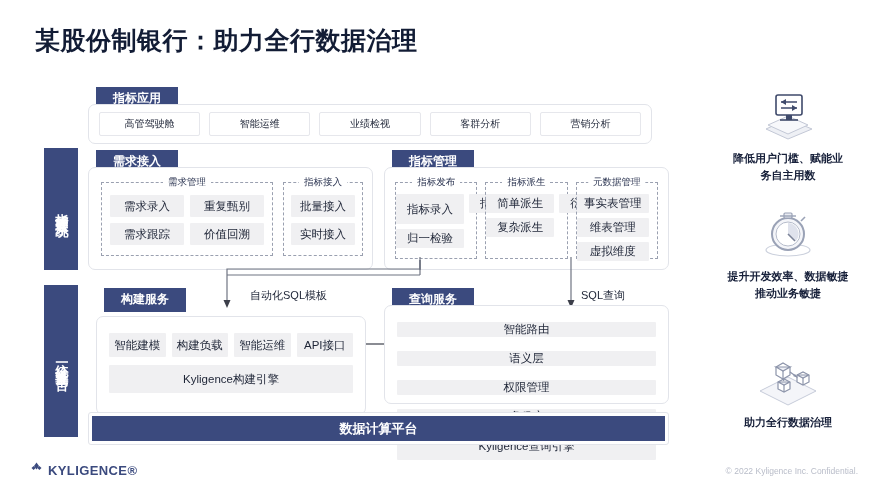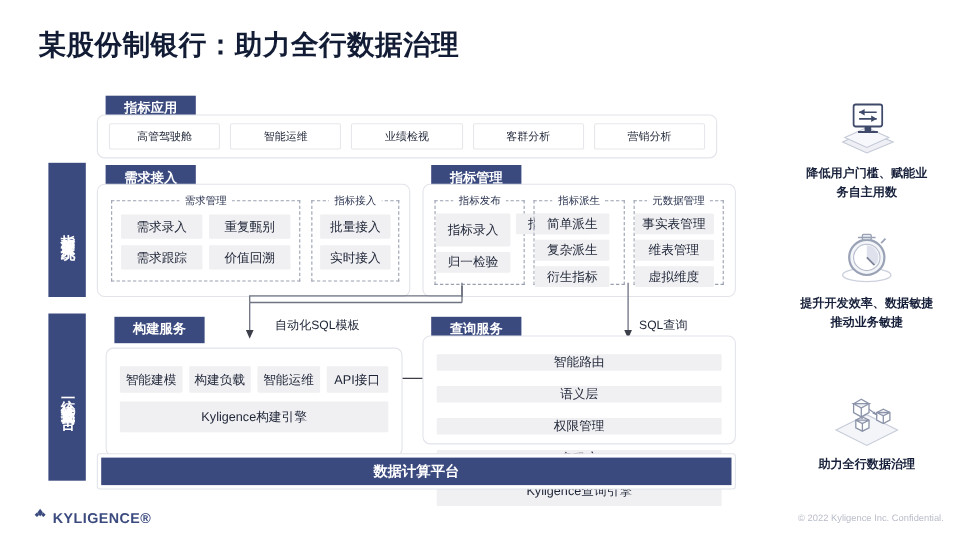--- a/index.html
+++ b/index.html
@@ -150,21 +150,21 @@
 
   <div class="tab" style="position:absolute;left:392px;top:150px;width:82px;text-align:center;">指标管理</div>
   <div class="panel" style="left:384px;top:167px;width:285px;height:103px;">
     <div style="display:flex;gap:8px;padding:14px 10px 10px 10px;height:100%;">
       <div class="dgroup" style="flex:1;flex-direction:column;align-items:center;padding-top:11px;gap:5px;">
         <div class="dlabel">指标发布</div>
         <div class="chip" style="width:68px;height:30px;">指标录入</div>
         <div class="chip" style="width:68px;height:19px;">归一检验</div>
         <div class="chip" style="width:68px;height:19px;">指标预览</div>
       </div>
-      <div class="dgroup" style="flex:1;flex-direction:row;align-items:center;padding-top:11px;gap:5px;">
+      <div class="dgroup" style="flex:1;flex-direction:column;align-items:center;padding-top:11px;gap:5px;">
         <div class="dlabel">指标派生</div>
         <div class="chip" style="width:68px;height:19px;">简单派生</div>
         <div class="chip" style="width:68px;height:19px;">复杂派生</div>
         <div class="chip" style="width:68px;height:19px;">衍生指标</div>
       </div>
       <div class="dgroup" style="flex:1;flex-direction:row;align-items:center;padding-top:11px;gap:5px;">
         <div class="dlabel">元数据管理</div>
         <div class="chip" style="width:72px;height:19px;">事实表管理</div>
         <div class="chip" style="width:72px;height:19px;">维表管理</div>
         <div class="chip" style="width:72px;height:19px;">虚拟维度</div>

